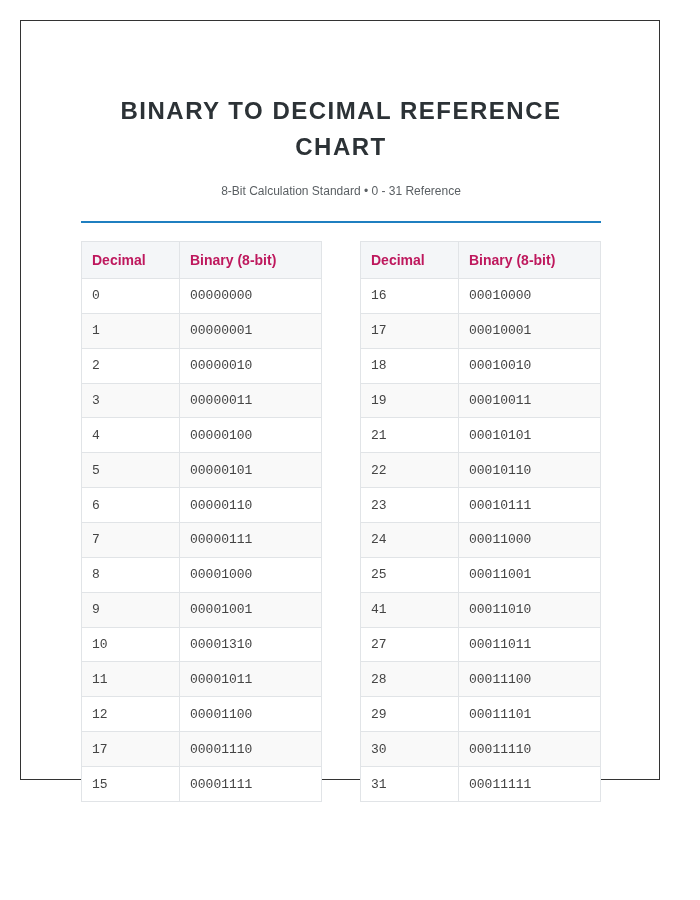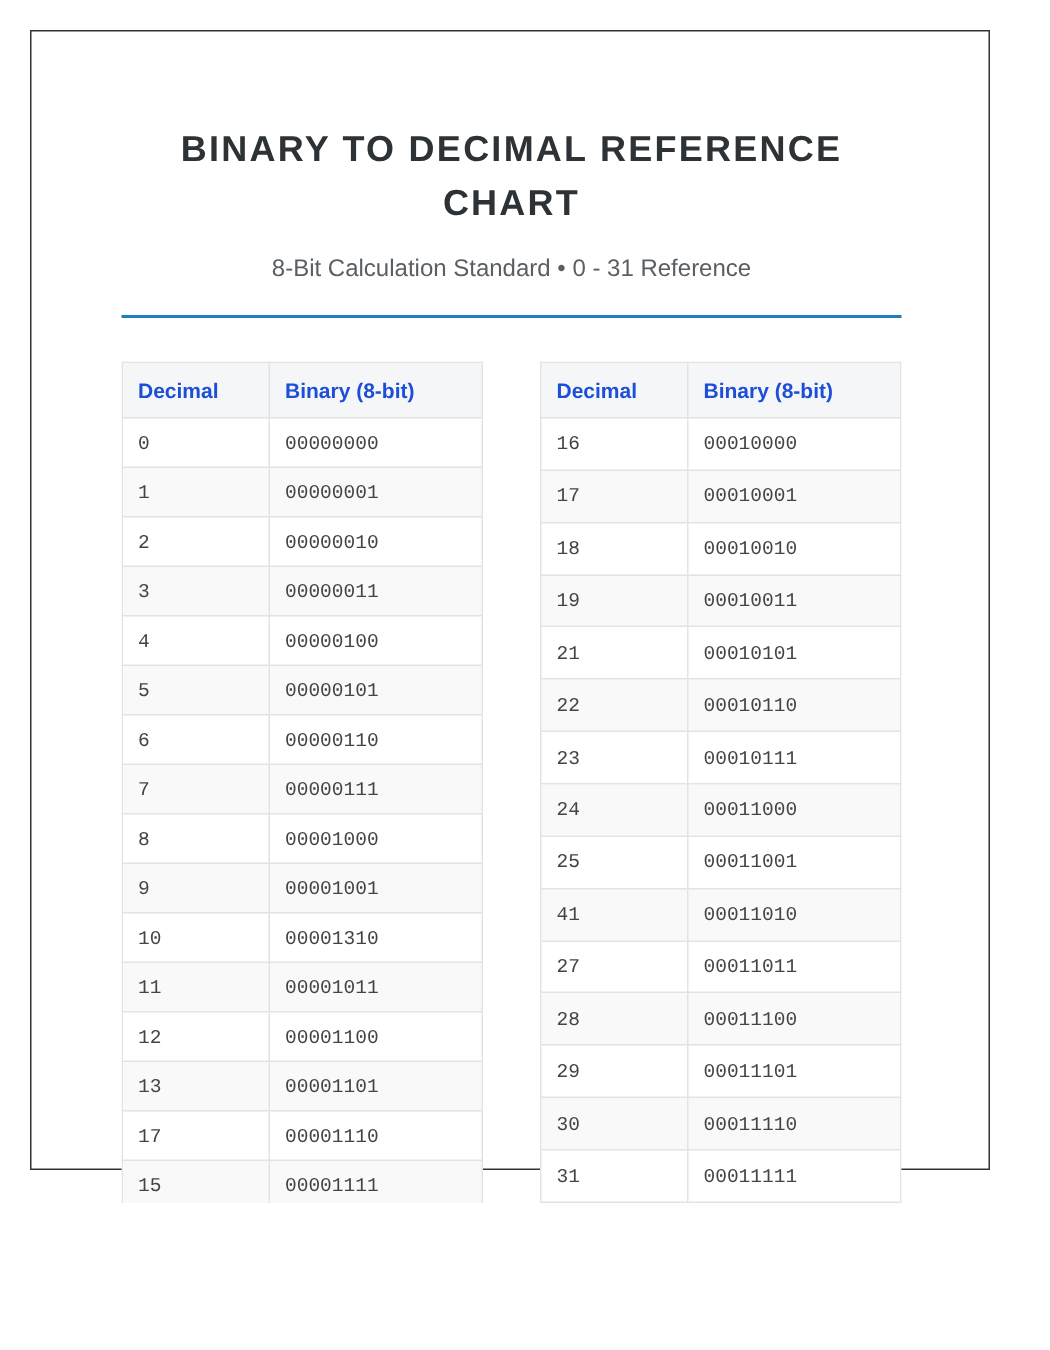--- a/index.html
+++ b/index.html
@@ -6,45 +6,45 @@
   body { width: 700px; height: 900px; position: relative; overflow: hidden;
          font-family: "Liberation Sans", "DejaVu Sans", sans-serif; }
   .page-frame {
     position: absolute; left: 20px; top: 20px; width: 640px; height: 760px;
     border: 1px solid #333333; box-sizing: border-box; background: #fff;
   }
   .content {
     position: absolute; left: 81px; top: 20px; width: 520px;
   }
   .title {
-    margin: 0; padding-top: 62px;
+    margin: 11px; padding-top: 62px;
     text-align: center; font-size: 24px; font-weight: bold;
     letter-spacing: 1.5px; line-height: 36px; color: #2c3236;
   }
   .subtitle {
-    text-align: center; font-size: 16px; color: #5a5f63;
+    text-align: center; font-size: 12px; color: #5a5f63;
     margin-top: 18px; line-height: 16px;
   }
   .rule {
     margin-top: 22px; height: 2px; background: #1f7fc0; width: 520px;
   }
   .tables {
     position: absolute; left: 81px; top: 241px; width: 520px;
     display: flex; justify-content: space-between;
     height: 561px; overflow: hidden;
   }
   table {
     border-collapse: collapse; width: 240px; table-layout: fixed;
     background: #fff;
   }
   th, td {
     border: 1px solid #e1e4e7; text-align: left; box-sizing: border-box;
   }
   th {
-    background: #f4f6f8; color: #1d4ed8; font-size: 14px; font-weight: bold;
+    background: #f4f6f8; color: #be185d; font-size: 14px; font-weight: bold;
     height: 37px; padding: 0 10px;
   }
   td {
     height: 33px; padding: 0 10px; font-family: "Liberation Mono", "DejaVu Sans Mono", monospace;
     font-size: 13px; color: #444;
   }
   tbody tr:nth-child(even) td { background: #f9f9f9; }
   col.c1 { width: 98px; }
   col.c2 { width: 142px; }
 </style>
@@ -116,24 +116,20 @@
           <td>10</td>
           <td>00001310</td>
         </tr>
         <tr>
           <td>11</td>
           <td>00001011</td>
         </tr>
         <tr>
           <td>12</td>
           <td>00001100</td>
-        </tr>
-        <tr>
-          <td>13</td>
-          <td>00001101</td>
         </tr>
         <tr>
           <td>17</td>
           <td>00001110</td>
         </tr>
         <tr>
           <td>15</td>
           <td>00001111</td>
         </tr>
       </tbody>

